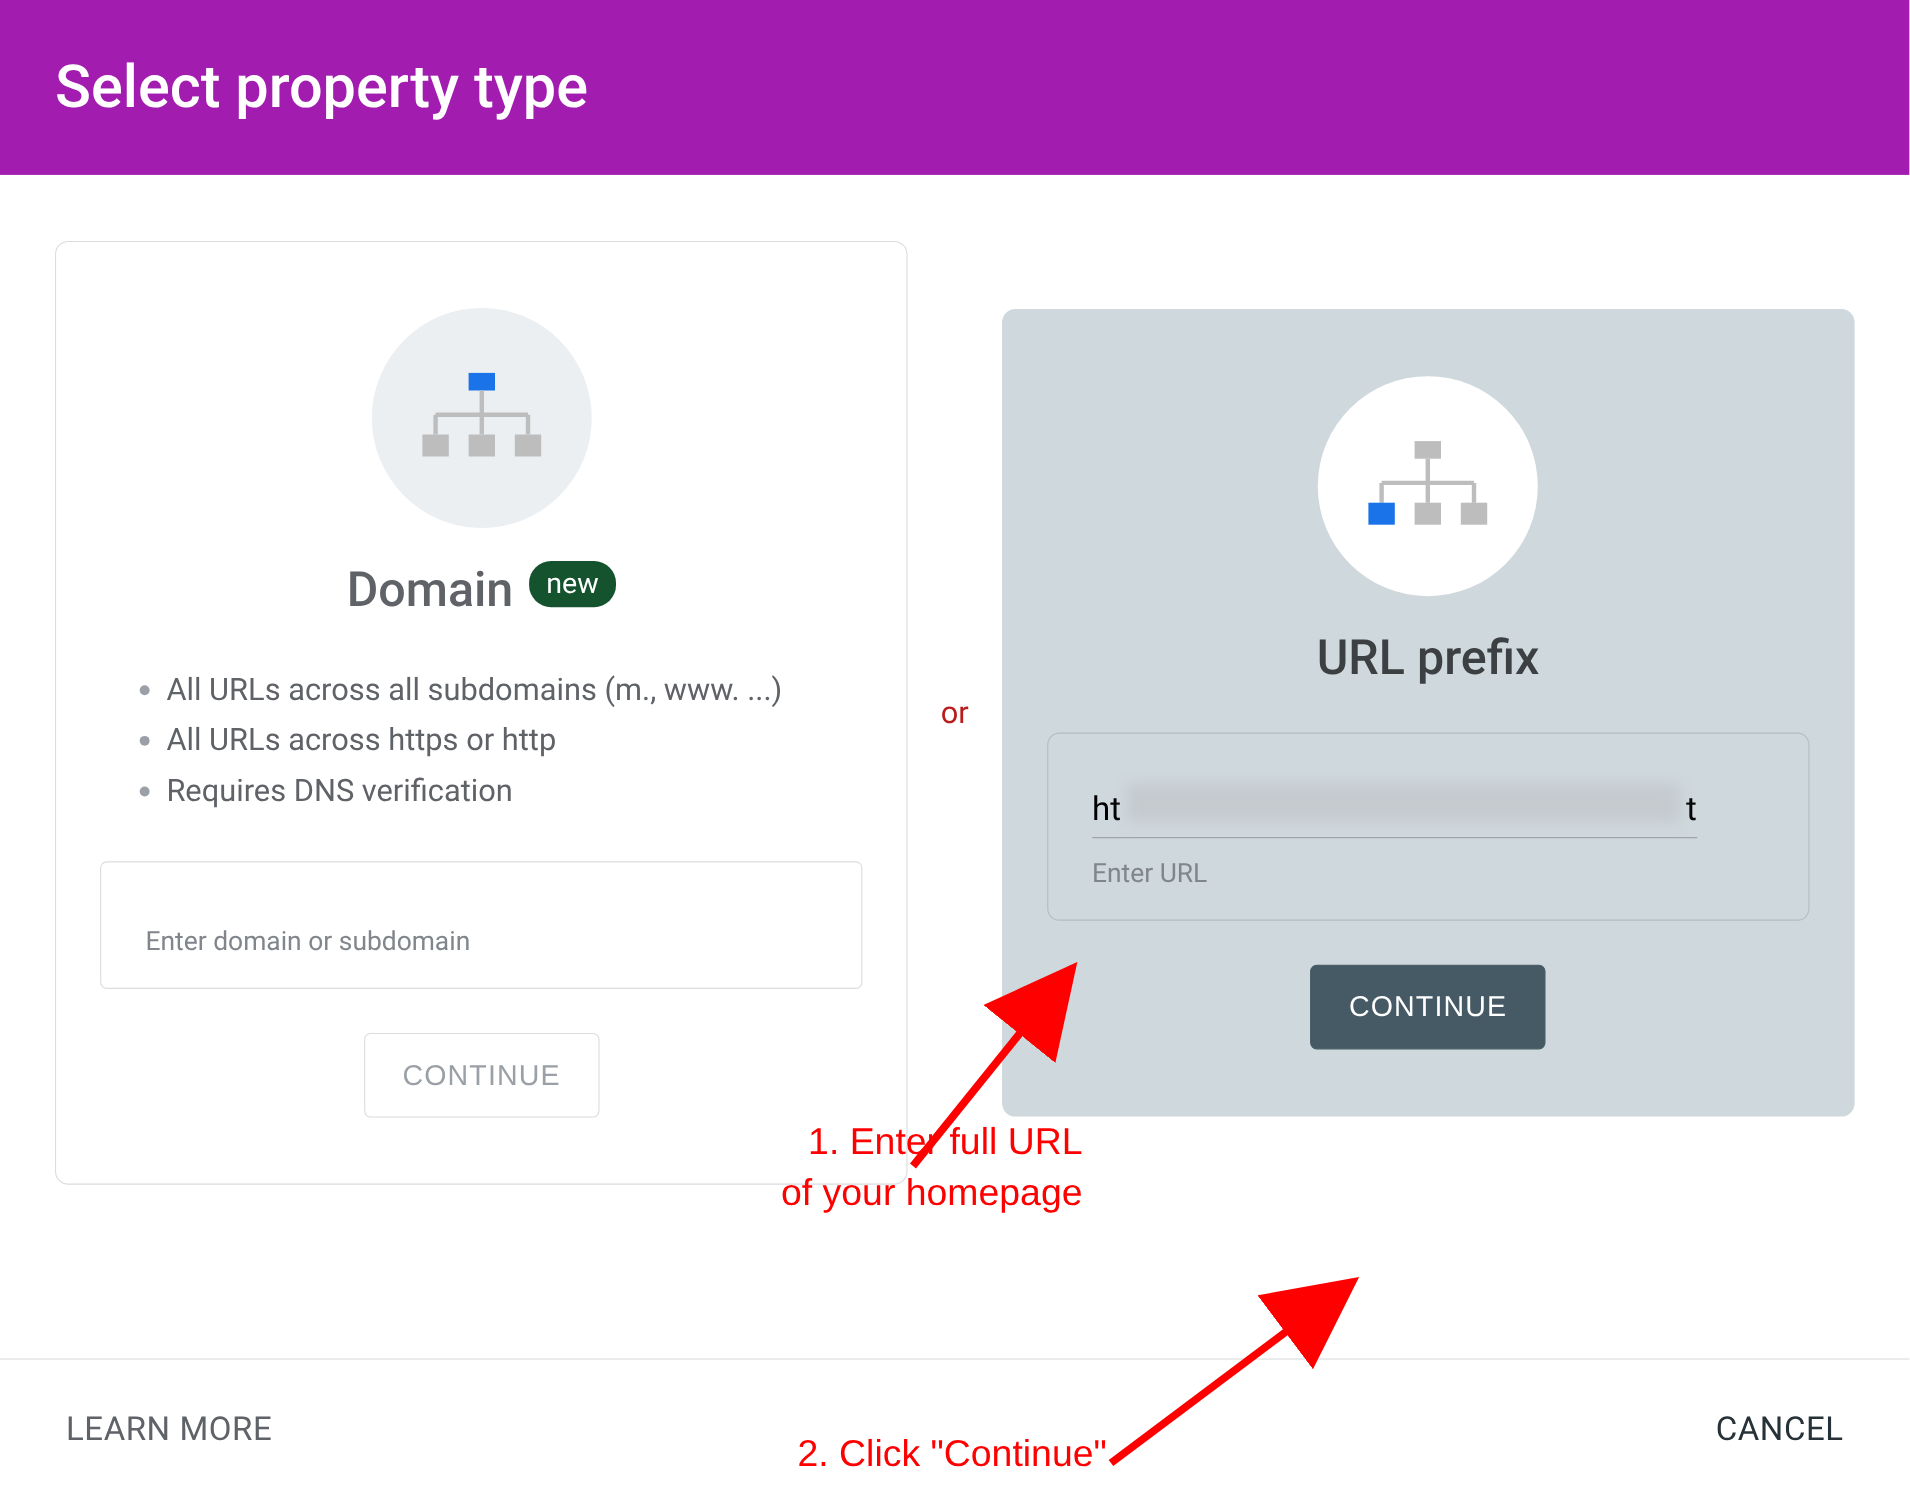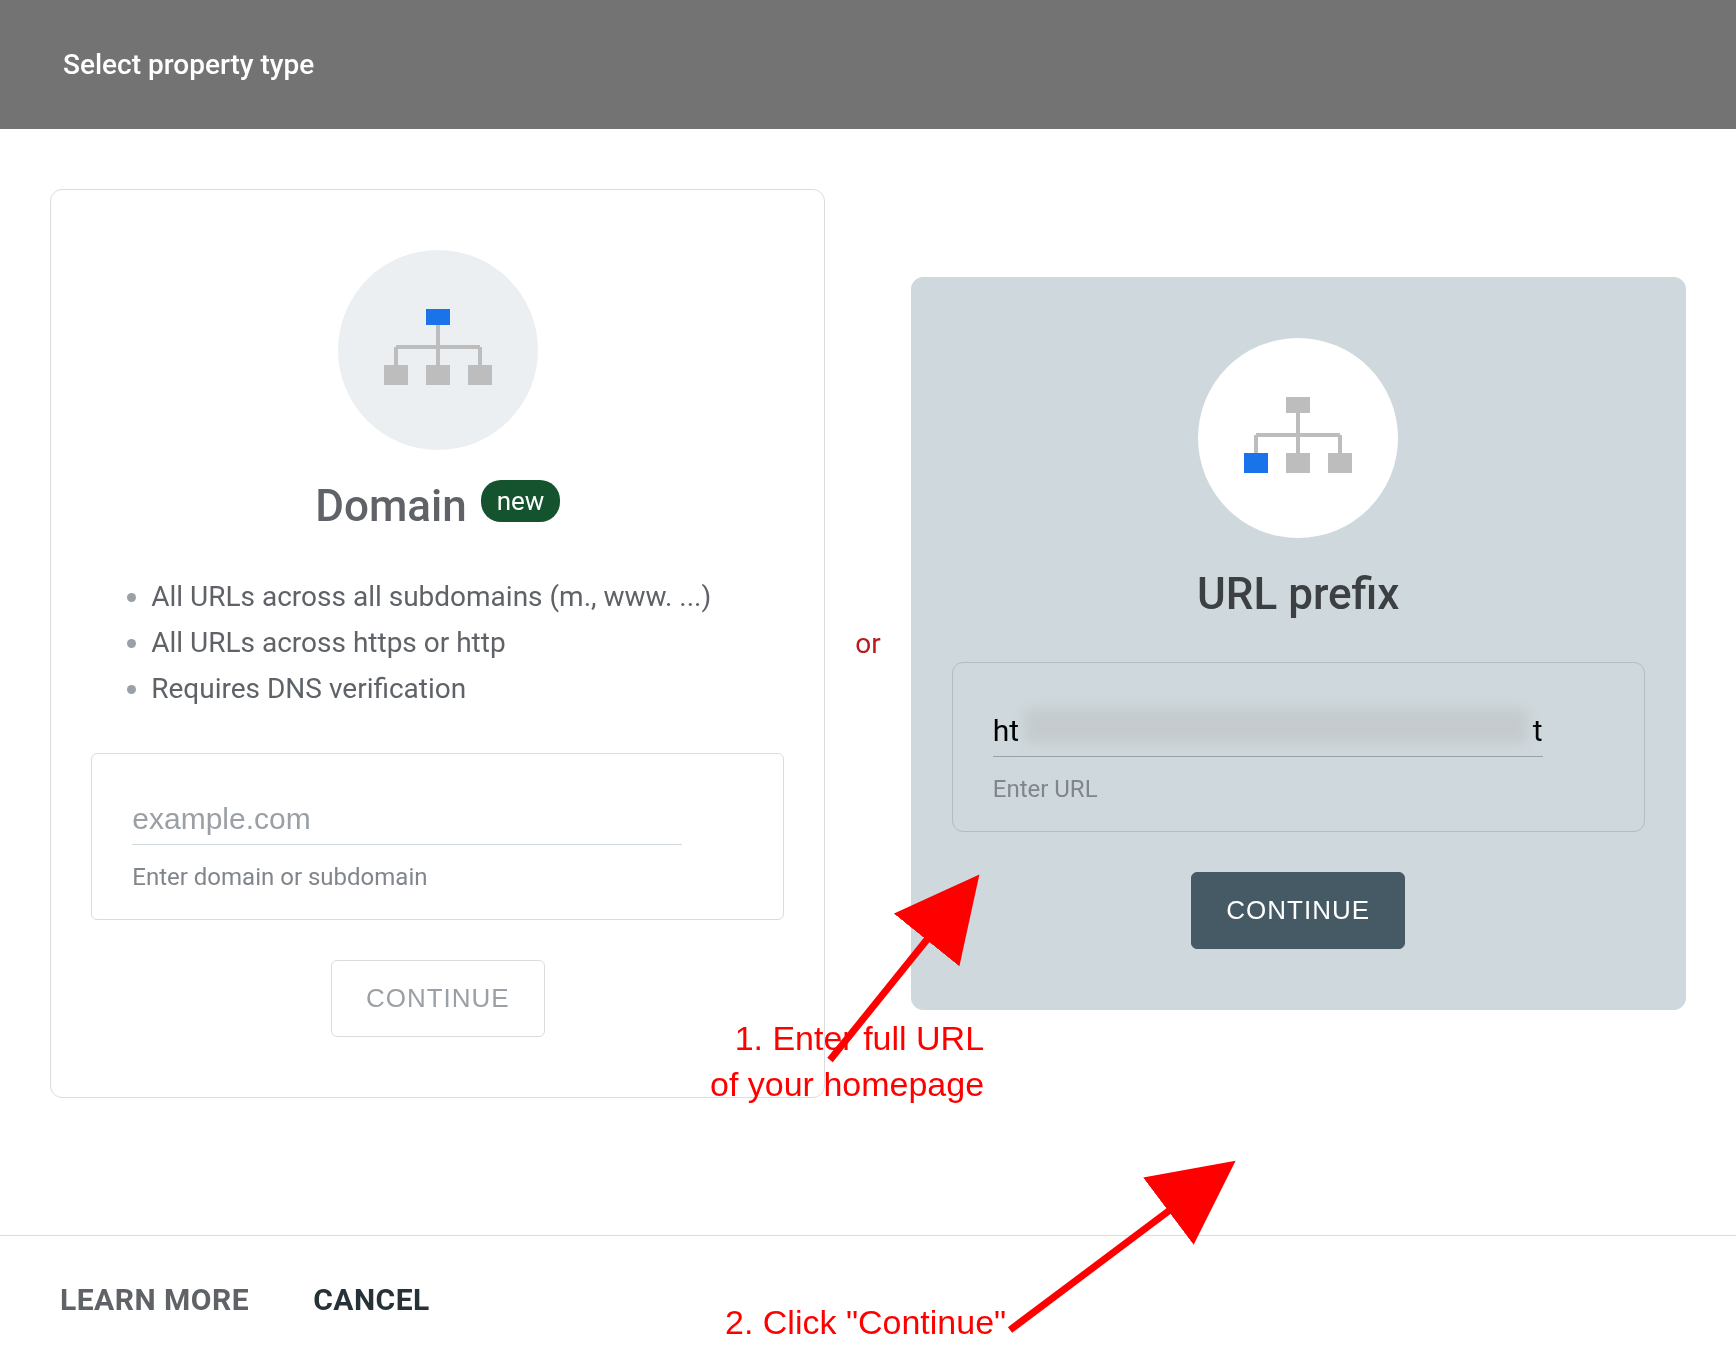--- a/index.html
+++ b/index.html
@@ -6,24 +6,24 @@
   html, body { width: 1736px; height: 1363px; }
   body {
     font-family: Roboto, "Helvetica Neue", Arial, sans-serif;
     background: #ffffff;
     color: #5f6368;
     position: relative;
     overflow: hidden;
   }
 
   .header {
-    background: #737373;
+    background: #a21caf;
     color: #ffffff;
-    padding: 48px 63px;
-    font-size: 28px;
+    padding: 48px 50px;
+    font-size: 54px;
     font-weight: 500;
   }
 
   .content {
     display: flex;
     align-items: center;
     justify-content: center;
     padding: 60px 50px 40px 50px;
     gap: 30px;
   }
@@ -137,24 +137,24 @@
     color: #b91c1c;
   }
 
   .footer {
     position: absolute;
     left: 0; right: 0;
     bottom: 0;
     border-top: 1px solid #dadce0;
     padding: 46px 60px;
     display: flex;
-    justify-content: flex-start;
+    justify-content: space-between;
     gap: 64px;
     font-size: 30px;
-    font-weight: 700;
+    font-weight: 400;
     color: #5f6368;
     background: #fff;
   }
   .footer span { cursor: pointer; letter-spacing: .5px;}
   .footer .cancel { color: #263238; }
 
   
   .anno-text {
     position: absolute;
     color: #ff0000;
@@ -197,21 +197,20 @@
     <div class="card-title-row">
       <span class="card-title">Domain</span>
       <span class="badge">new</span>
     </div>
     <ul class="bullets">
       <li>All URLs across all subdomains (m., www. ...)</li>
       <li>All URLs across https or http</li>
       <li>Requires DNS verification</li>
     </ul>
     <div class="input-box">
-      <input class="text-input" type="text" placeholder="example.com" style="">
       <div class="helper">Enter domain or subdomain</div>
     </div>
     <button class="continue-btn">CONTINUE</button>
   </div>
 
   <div class="or">or</div>
 
   <div class="card selected">
     <div class="icon-circle">
       <svg class="sitemap-svg" viewBox="0 0 120 90">

